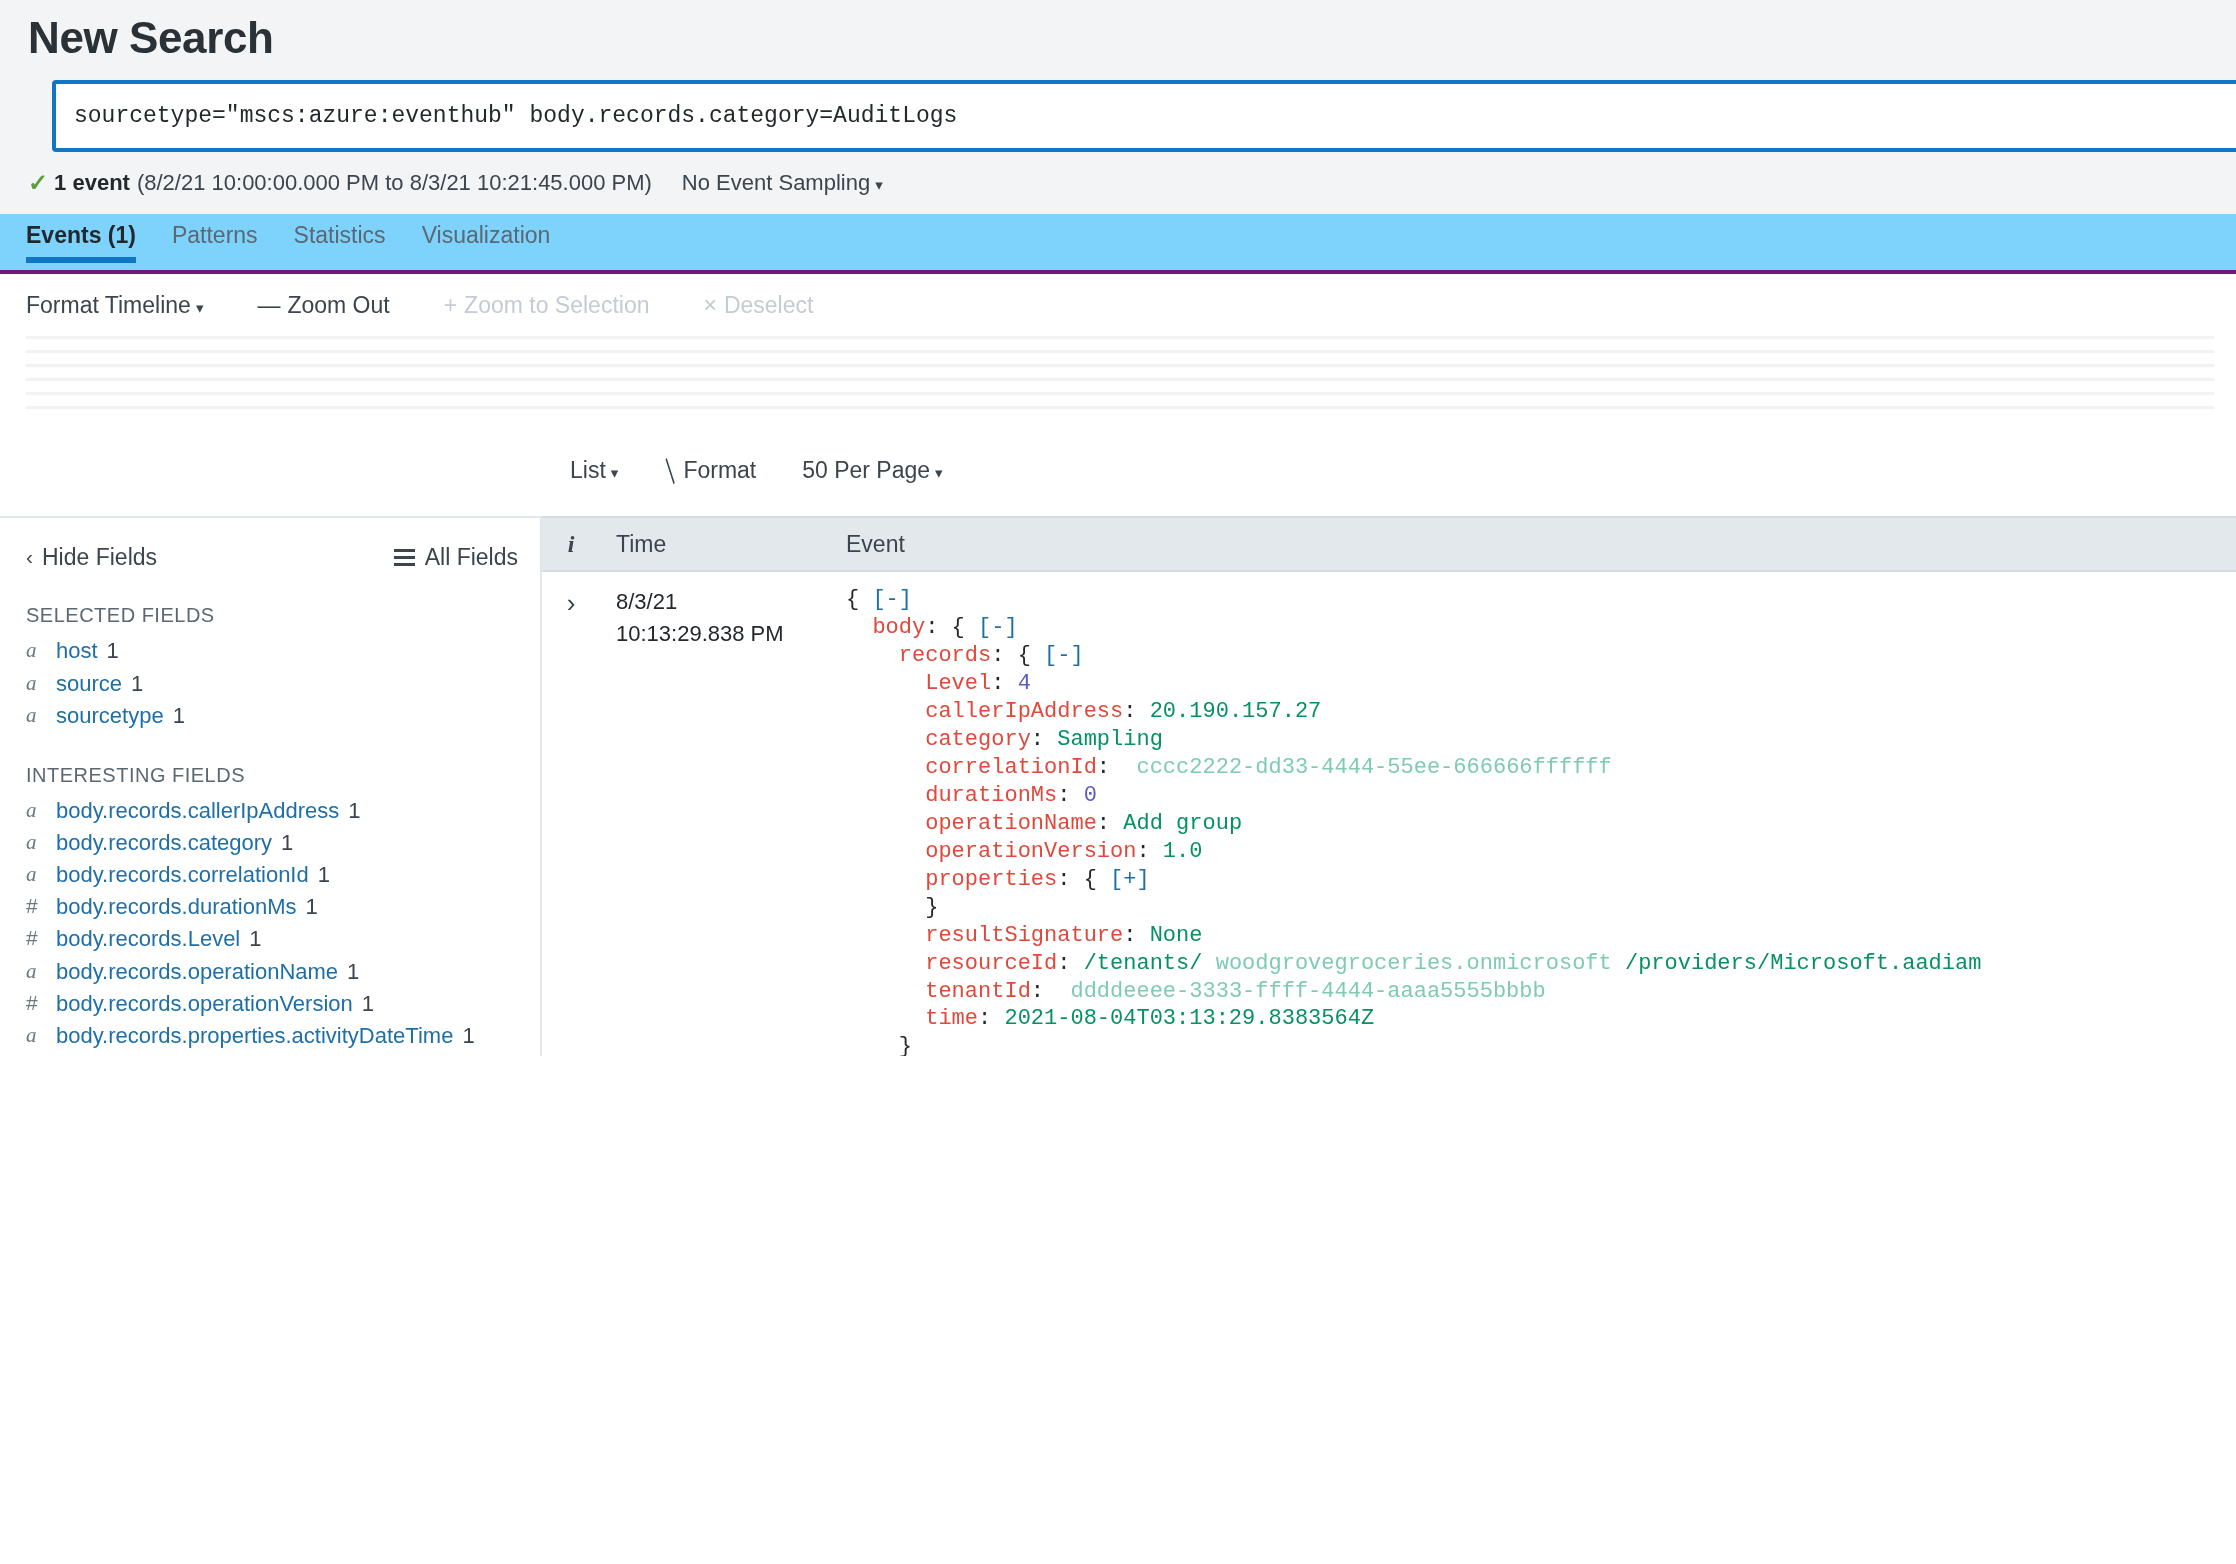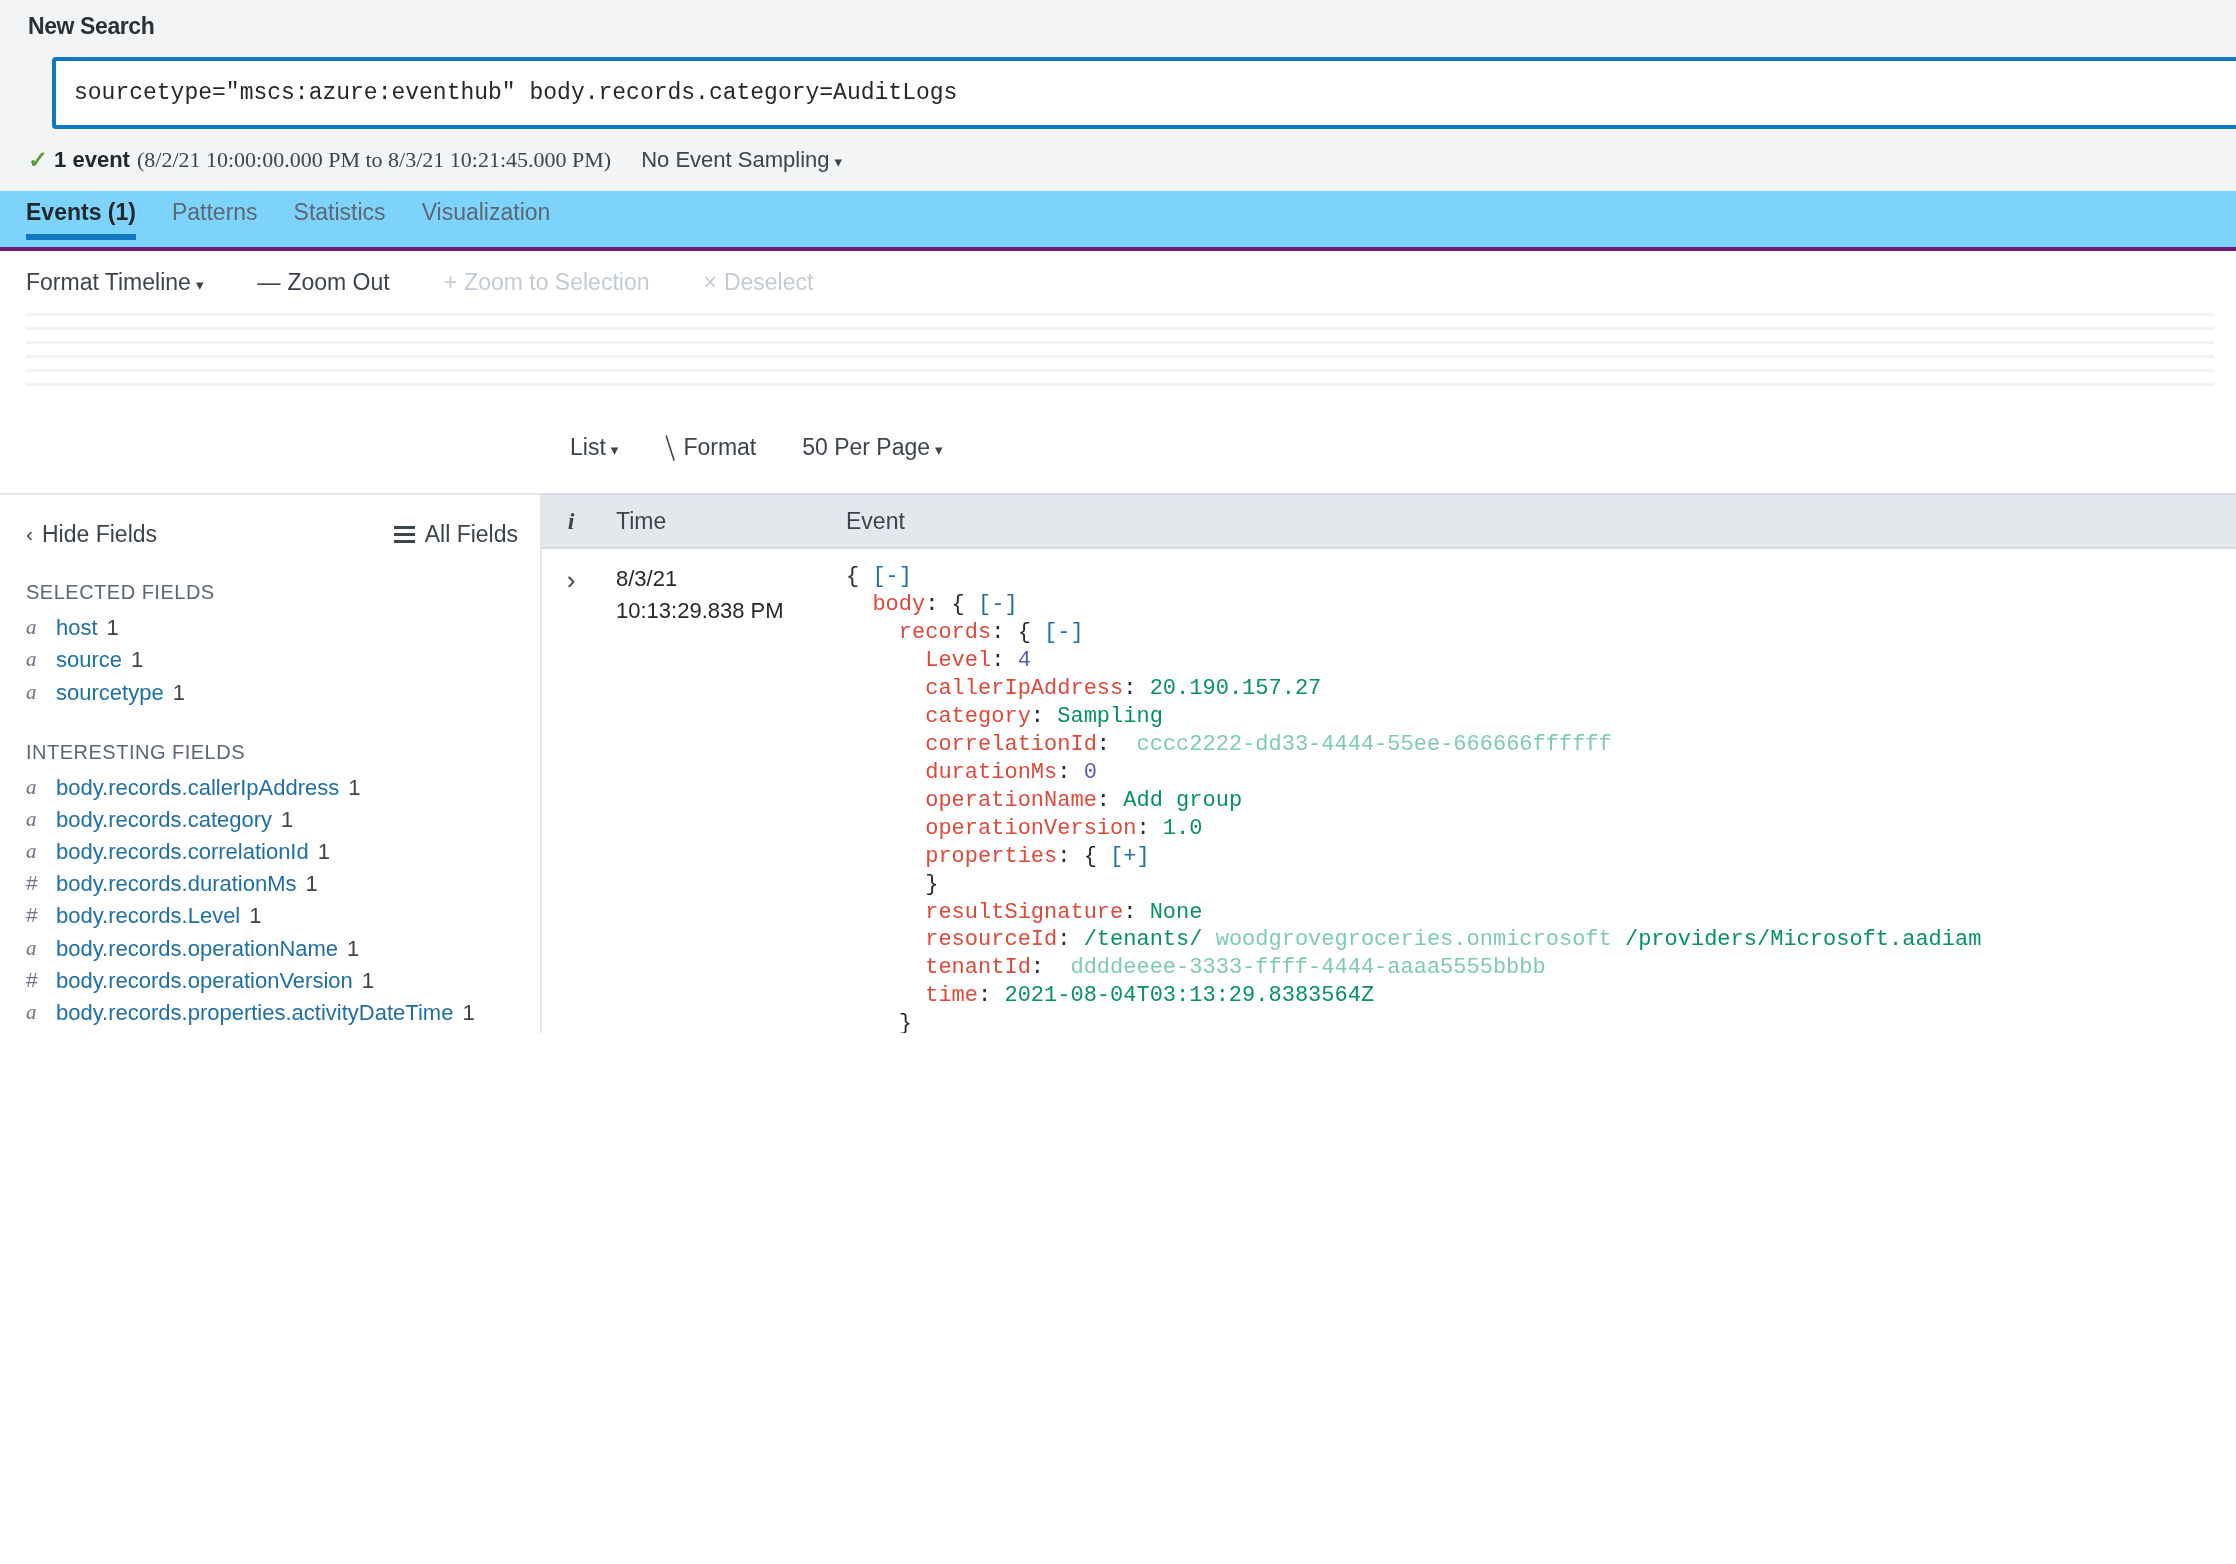--- a/index.html
+++ b/index.html
@@ -10,21 +10,21 @@
     font-family: "Liberation Sans", sans-serif;
     overflow: hidden;
   }
 
   
   #page-header {
     background: #f2f4f5;
     padding: 14px 28px 0 28px;
   }
   #page-title {
-    font-size: 23px;
+    font-size: 44px;
     font-weight: bold;
     color: #2a3137;
     letter-spacing: -0.4px;
     margin: 0 0 18px 0;
     line-height: 1.1;
   }
 
   
   #search-bar-wrap {
     position: relative;
@@ -55,21 +55,21 @@
     font-size: 22px;
     color: #3c444d;
   }
   .check-mark {
     color: #5a9e3e;
     font-size: 24px;
     margin-right: 6px;
     font-weight: bold;
   }
   #event-count { font-weight: bold; color: #23282c; }
-  #time-range { margin-left: 7px; color: #3c444d; font-family: Liberation Serif, serif; }
+  #time-range { margin-left: 7px; color: #3c444d; }
   #event-sampling {
     margin-left: 30px;
     color: #3c444d;
     cursor: pointer;
   }
   .caret { font-size: 15px; margin-left: 5px; }
 
   
   #tab-bar {
     display: flex;

